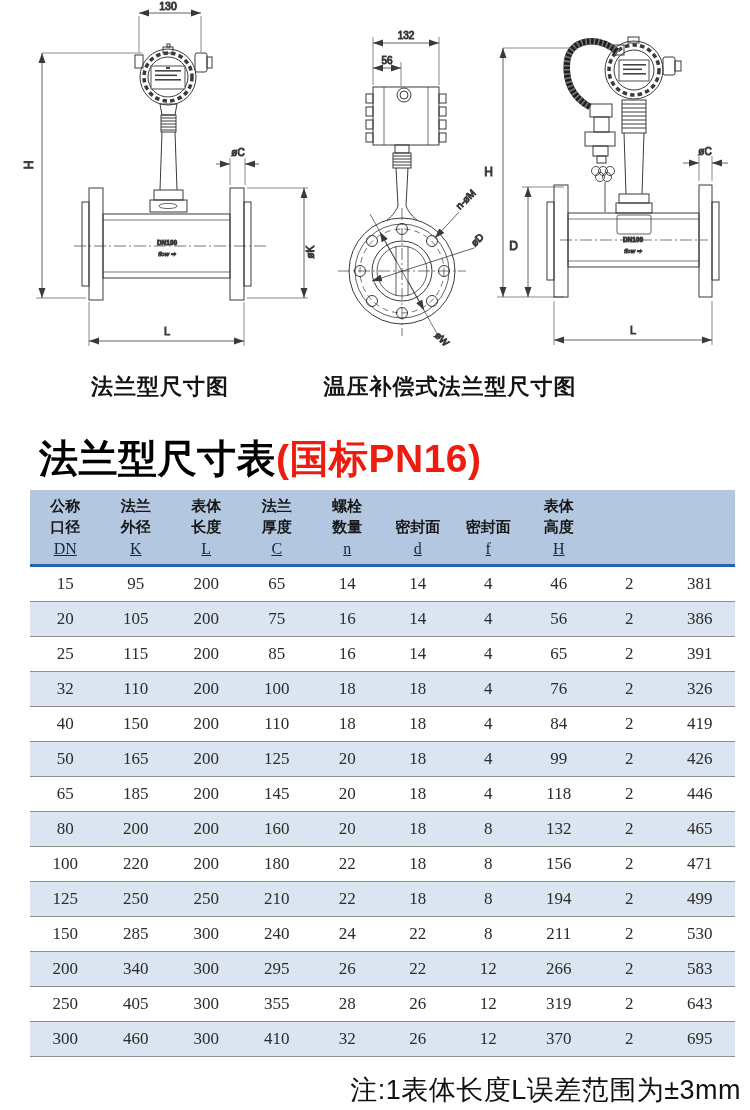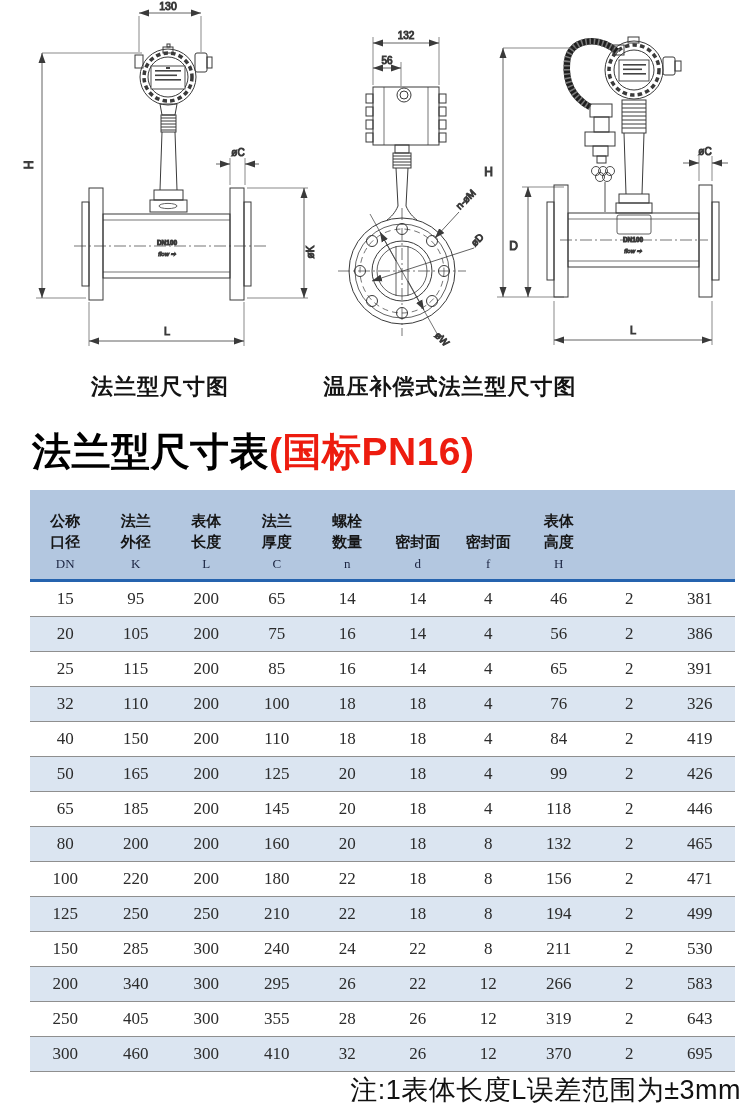--- a/index.html
+++ b/index.html
@@ -5,32 +5,32 @@
   html,body{margin:0;padding:0;}
   body{
     width:750px;height:1110px;background:#fff;position:relative;overflow:hidden;
     font-family:"Liberation Sans",sans-serif;
   }
   .drawings-wrap{position:absolute;top:0;left:16px;width:630px;height:362px;}
   svg text{font-family:"Liberation Sans",sans-serif;fill:#444;}
   .caption{position:absolute;font-weight:bold;font-size:22px;color:#141414;text-align:center;letter-spacing:1px;}
   .caption-1{top:372px;left:55px;width:210px;}
   .caption-2{top:372px;left:295px;width:310px;}
-  .page-title{position:absolute;top:421px;left:28px;margin:4px;font-size:39px;font-weight:bold;color:#000;letter-spacing:.5px;white-space:nowrap;}
+  .page-title{position:absolute;top:421px;left:28px;margin:11px;font-size:39px;font-weight:bold;color:#000;letter-spacing:.5px;white-space:nowrap;}
   .page-title .red{color:var(--title_red,#ed1c0f);}
   .dim-table{position:absolute;top:490px;left:30px;width:705px;}
   .thead{
     display:grid;grid-template-columns:repeat(10,1fr);
     background:var(--header_bg,#b3c7e0);
     border-bottom:3px solid var(--header_rule,#2563ae);
-    padding:20px 0 3px 0;
+    padding:5px 0 3px 0;
   }
   .hcell{text-align:center;}
   .hcell .cn{font-size:15px;font-weight:bold;color:#161616;line-height:21px;height:21px;}
-  .hcell .letter{font-family:"Liberation Serif",serif;font-size:13px;color:#1a2340;line-height:24px;height:24px;}
+  .hcell .letter{font-family:"Liberation Serif",serif;font-size:16px;color:#1a2340;line-height:24px;height:24px;text-decoration:underline;}
   .trow{display:grid;grid-template-columns:repeat(10,1fr);height:34px;border-bottom:1px solid #8f8f8f;background:#fff;}
   .trow.alt{background:var(--row_alt,#dbe5f1);}
   .tcell{font-family:"Liberation Serif",serif;font-size:17px;color:#2b2b2b;text-align:center;line-height:34px;}
   .note{position:absolute;top:1072px;right:9px;font-size:27px;color:#111;letter-spacing:.5px;}
 </style>
 </head>
 <body>
 
 <div class="drawings-wrap">
 <svg width="750" height="362" viewBox="0 0 750 362">

